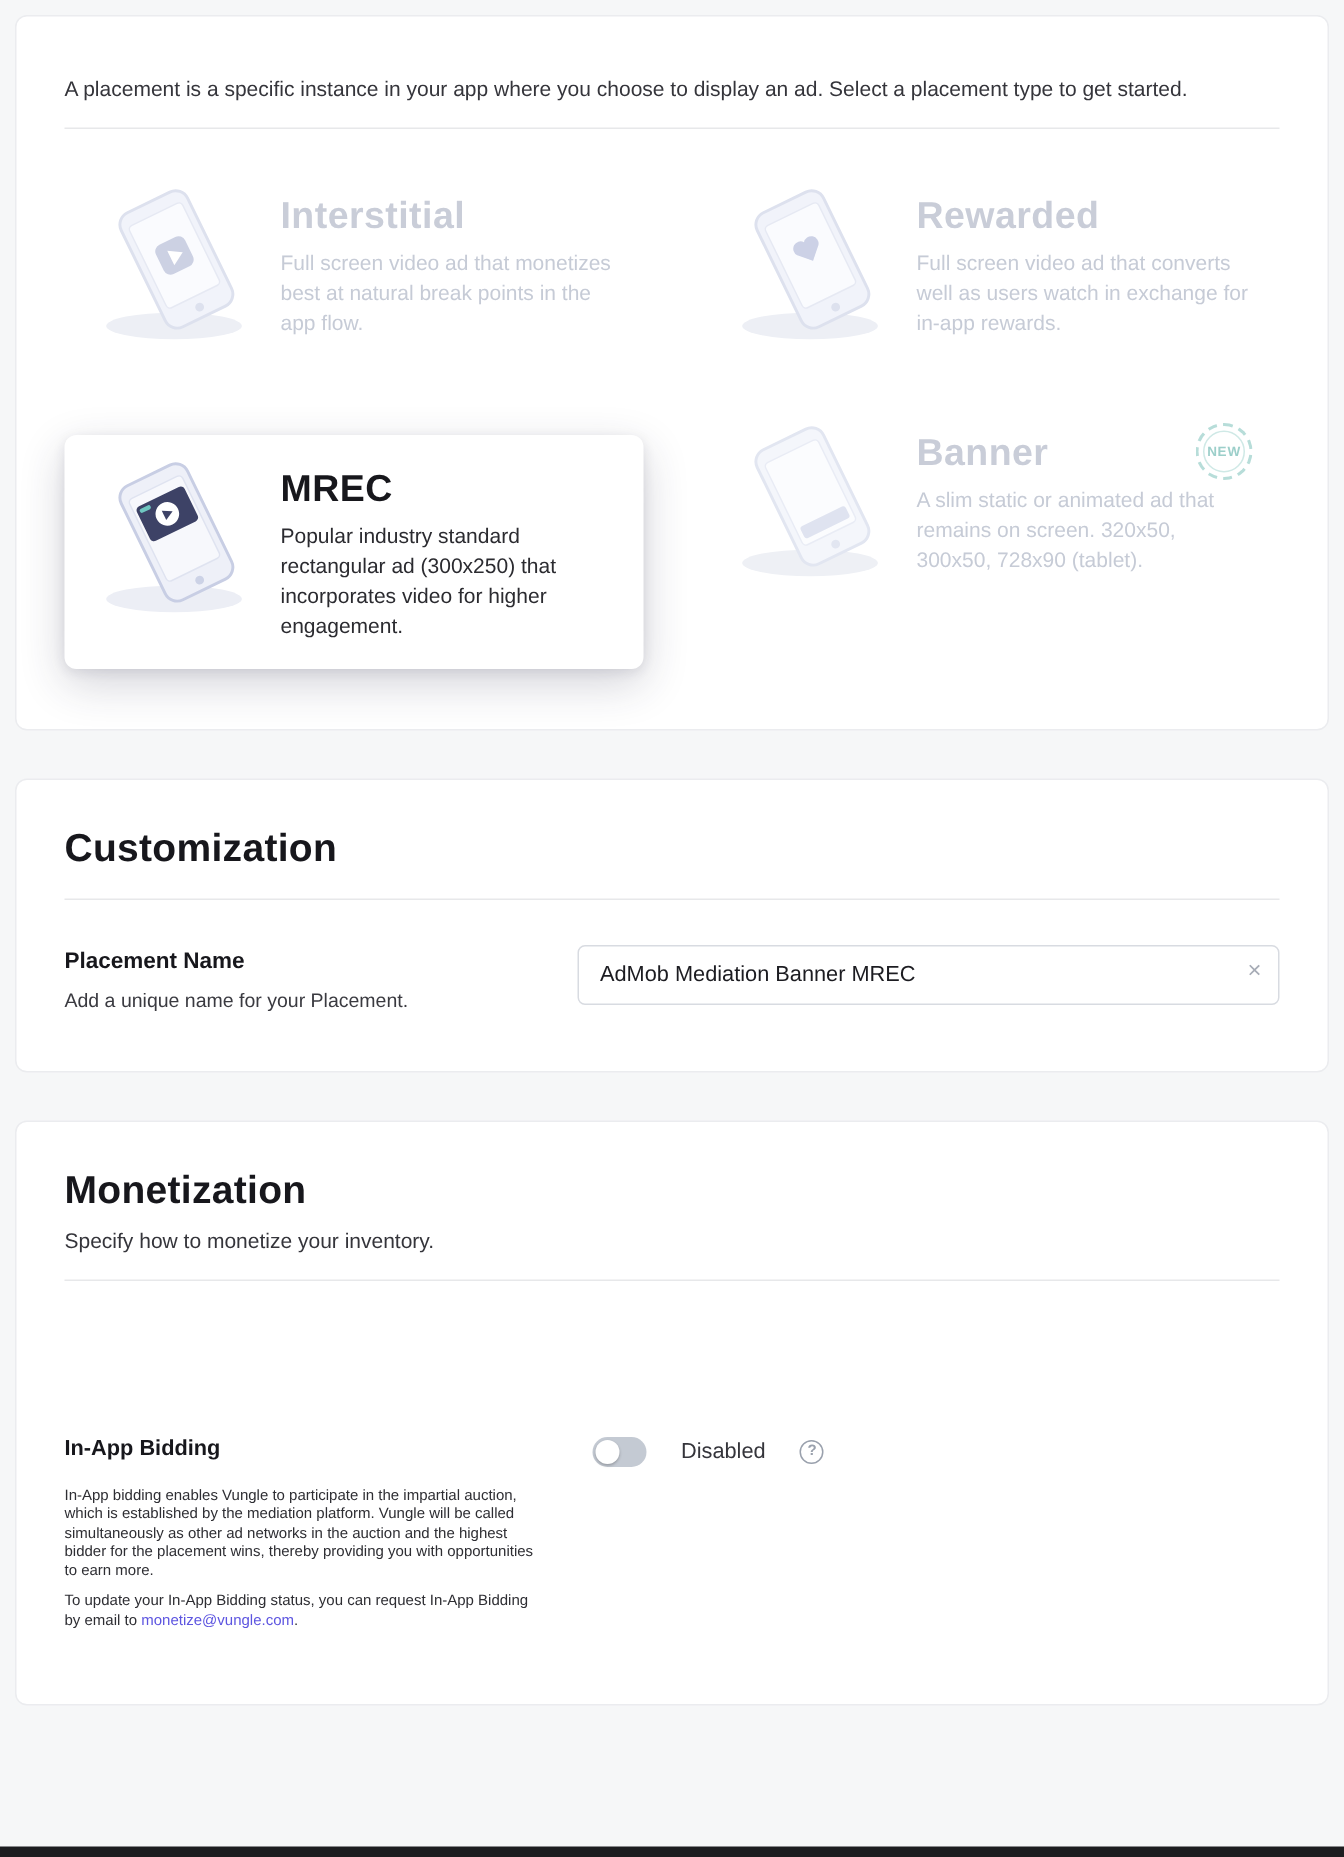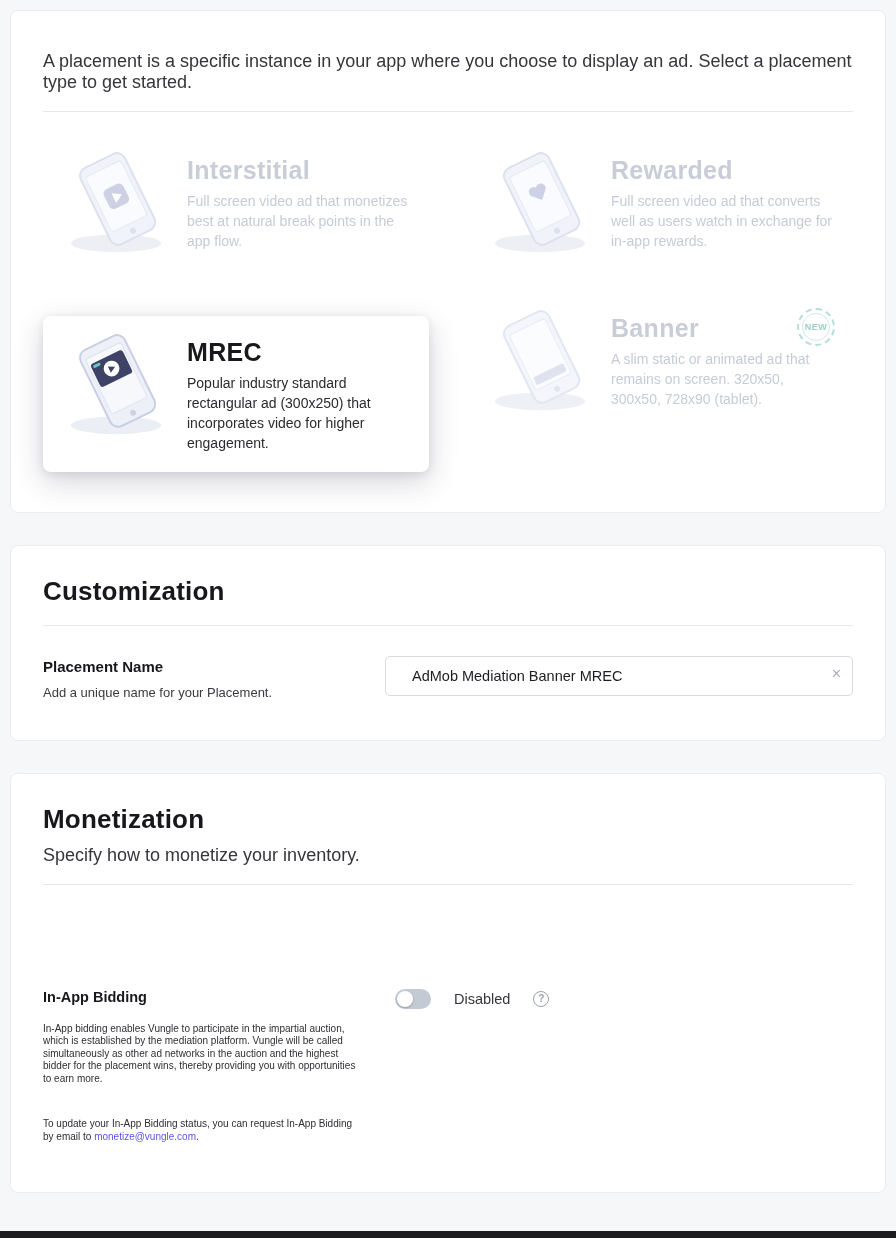--- a/index.html
+++ b/index.html
@@ -19,21 +19,21 @@
     padding: 30px 32px 40px;
     margin-bottom: 32px;
   }
   .card-title {
     font-size: 26px;
     font-weight: 700;
     letter-spacing: .2px;
     color: #17171c;
   }
   .card-subtitle {
-    font-size: 18px;
+    font-size: 14px;
     color: #35353b;
     margin-top: 10px;
   }
   .divider {
     height: 1px;
     background: #e7e8ea;
     margin-top: 18px;
   }
 
   
@@ -107,21 +107,21 @@
   }
   .field-label-col { width: 342px; flex: none; padding-top: 2px; }
   .field-label { font-size: 15px; font-weight: 700; color: #17171c; }
   .field-helper { font-size: 13px; color: #3a3a40; margin-top: 10px; }
   .input-wrap { flex: 1; position: relative; }
   .text-input {
     width: 100%;
     height: 40px;
     border: 1px solid #d8dbe1;
     border-radius: 5px;
-    padding: 0 34px 0 26px;
+    padding: 0 34px 0 14px;
     font-size: 14.5px;
     font-family: "Liberation Sans", sans-serif;
     color: #1c1c21;
     background: #fff;
     outline: none;
   }
   .clear-icon {
     position: absolute;
     right: 12px;
     top: 10px;
@@ -138,21 +138,21 @@
     margin-top: 104px;
   }
   .bidding-left { width: 352px; flex: none; padding-right: 30px; }
   .bidding-label { font-size: 14.5px; font-weight: 700; color: #17171c; }
   .bidding-desc {
     font-size: 10px;
     line-height: 1.26;
     color: #2e2e33;
     margin-top: 18px;
   }
-  .bidding-desc + .bidding-desc { margin-top: 33px; }
+  .bidding-desc + .bidding-desc { margin-top: 8px; }
   .email-link { color: #5d55e0; text-decoration: none; cursor: pointer; }
   .bidding-control { display: flex; align-items: center; gap: 23px; padding-top: 0; }
   .toggle {
     width: 36px;
     height: 20px;
     border-radius: 10px;
     background: #c4cad3;
     position: relative;
     cursor: pointer;
     flex: none;

